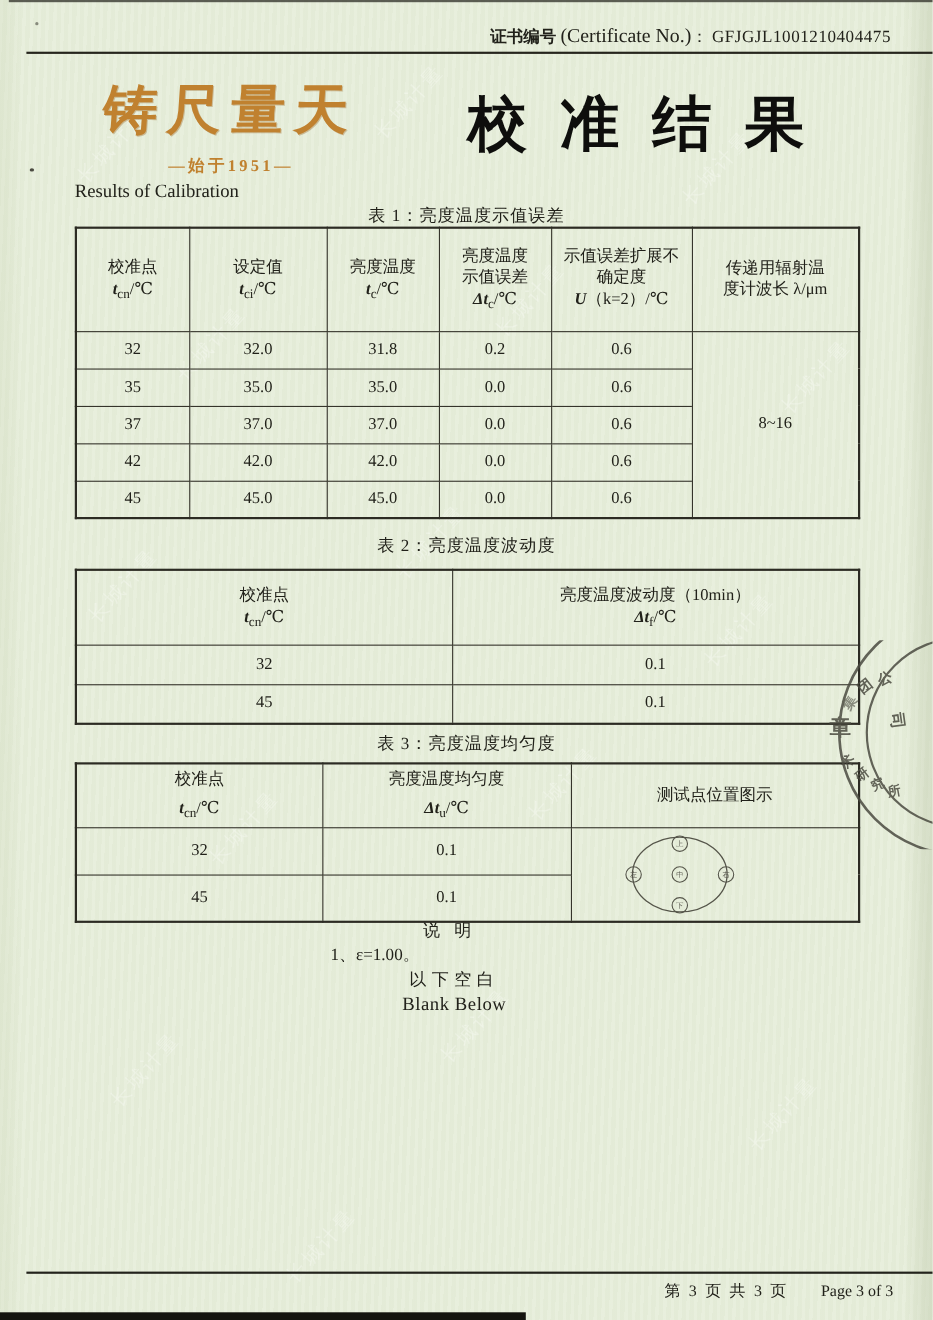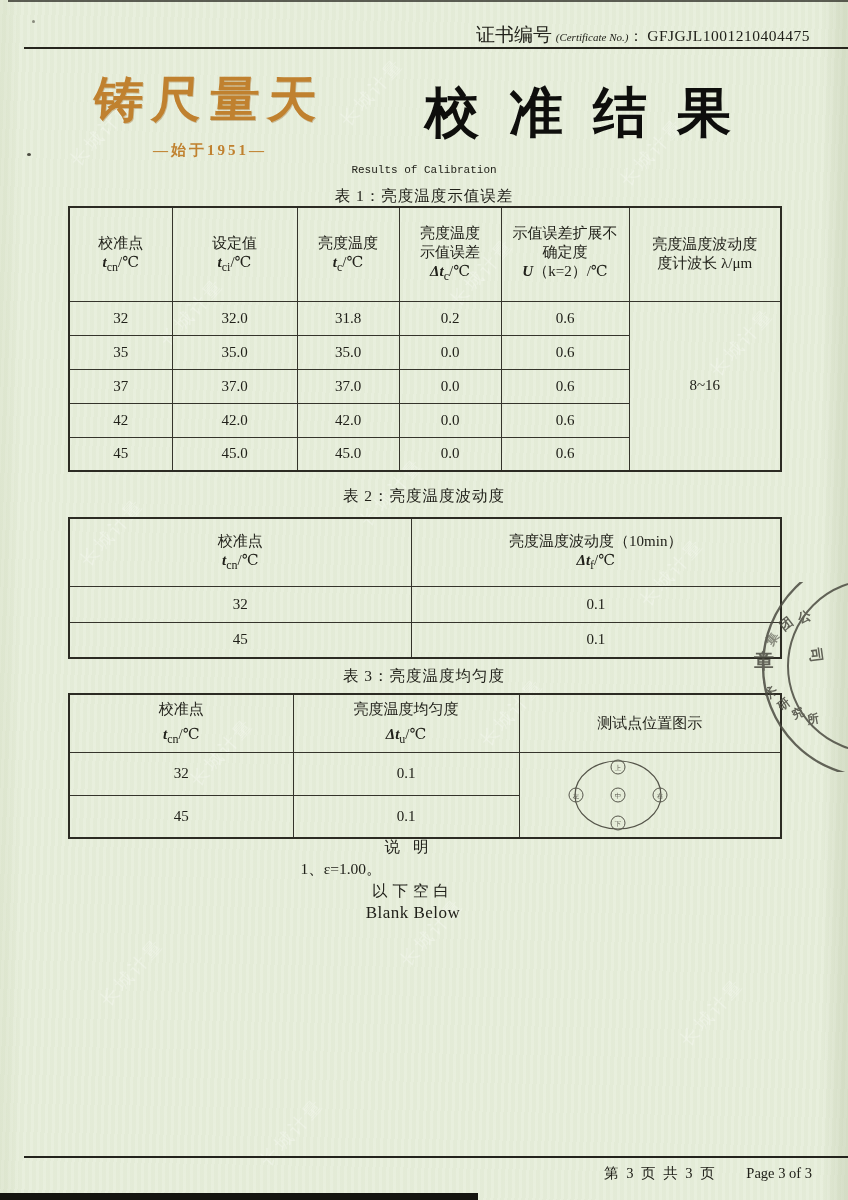--- a/index.html
+++ b/index.html
@@ -19,35 +19,35 @@
   .bottom-band{position:absolute;left:0;bottom:0;width:478px;height:7px;background:#14140f;}
 
   .watermark{position:absolute;color:rgba(255,255,255,.55);opacity:.5;font-size:18px;
     letter-spacing:3px;transform:rotate(-48deg);white-space:nowrap;z-index:1;
     font-family:"Liberation Sans","DejaVu Sans",sans-serif;}
 
   .layer{position:absolute;z-index:2;}
 
   
   .cert-line{top:22px;left:0;right:38px;text-align:right;font-size:15px;white-space:nowrap;}
-  .cert-label{font-weight:normal;font-size:19px;}
-  .cert-label-en{font-style:italic;font-size:11px;}
+  .cert-label{font-weight:bold;font-size:15px;}
+  .cert-label-en{font-size:18px;}
   .cert-no{font-size:15.5px;letter-spacing:.5px;}
   .cert-rule{top:47px;left:24px;right:0;height:0;border-top:2px solid #26251d;}
 
   
   .masthead{top:62px;left:70px;right:30px;height:102px;display:flex;align-items:center;}
   .logo{width:280px;text-align:center;color:#c0812f;}
   .brand{font-size:49px;font-weight:bold;letter-spacing:9px;transform:skewX(-4deg);
     text-shadow:1px 1px 0 rgba(150,95,25,.35);}
   .since{font-size:15px;letter-spacing:3px;margin-top:8px;font-weight:bold;}
   .doc-title{flex:1;text-align:center;font-family:"Liberation Sans","DejaVu Sans",sans-serif;
     font-size:54px;font-weight:900;letter-spacing:30px;color:#0e0e0c;padding-left:18px;}
 
-  .subtitle{top:164px;left:68px;width:712px;text-align:center;font-size:11px;font-family:Liberation Mono, monospace;}
+  .subtitle{top:164px;left:68px;width:712px;text-align:left;font-size:17px;}
   .tcaption{left:68px;width:712px;text-align:center;font-size:15.5px;letter-spacing:1px;}
   .cap1{top:186px;} .cap2{top:486px;} .cap3{top:666px;}
 
   
   table.ctable{border-collapse:collapse;table-layout:fixed;position:absolute;left:68px;z-index:2;
     border:2px solid #2c2b23;}
   .ctable th,.ctable td{border:1px solid #35342b;text-align:center;vertical-align:middle;
     font-size:15px;font-weight:normal;padding:0;color:#21211a;}
   .t1{top:206px;width:712px;}
   .t1 thead tr{height:94px;} .t1 tbody tr{height:34px;}
@@ -161,21 +161,21 @@
         </div>
           </th>
         <th>
             <div class="hwrap">
           <div class="hl"><span>示值误差扩展不</span><br><span>确定度</span></div>
           <div class="hsym"><i>U</i><sub></sub><span>（k=2）/℃</span></div>
         </div>
           </th>
         <th>
             <div class="hwrap tight">
-          <div class="hl"><span>亮度温度波动度</span><br><span>度计波长 λ/μm</span></div>
+          <div class="hl"><span>传递用辐射温</span><br><span>度计波长 λ/μm</span></div>
         </div>
           </th>
       </tr>
     </thead>
     <tbody>
       <tr>
         <td>32</td>
         <td>32.0</td>
         <td>31.8</td>
         <td>0.2</td>

